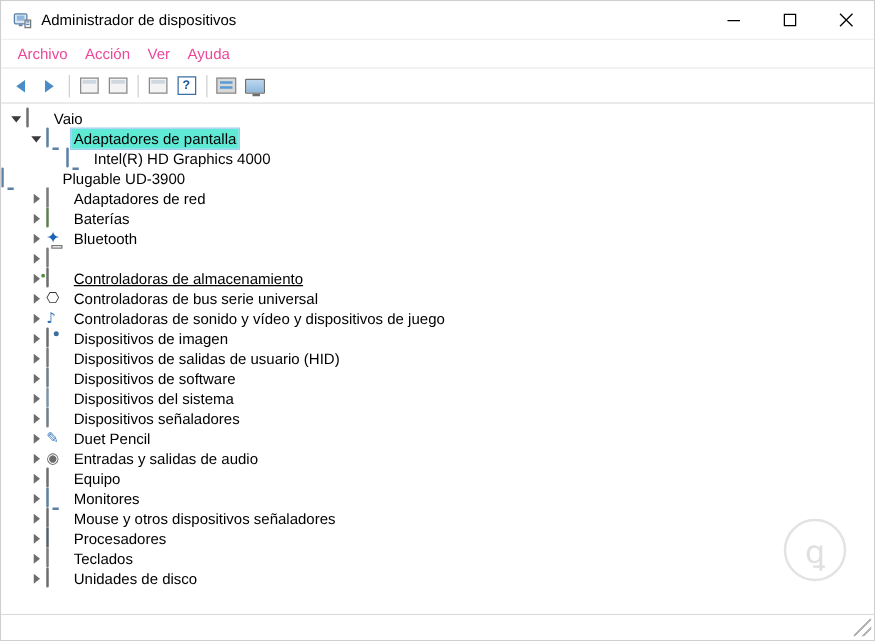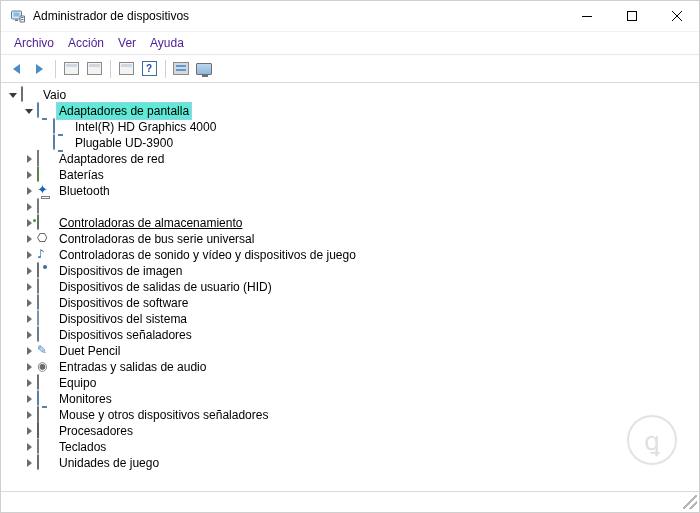--- a/index.html
+++ b/index.html
@@ -66,21 +66,21 @@
     display: flex;
     align-items: center;
     padding-left: 6px;
     border-bottom: 1px solid #e8e8e8;
     background: #ffffff;
     flex: 0 0 auto;
   }
   .menu-item {
     padding: 10px 7px;
     font-size: 12px;
-    color: #4c1d95;
+    color: #ec4899;
     line-height: 16px;
   }
 
   
   .toolbar {
     height: 27px;
     display: flex;
     align-items: center;
     padding-left: 4px;
     border-bottom: 1px solid #d9d9d9;
@@ -536,21 +536,21 @@
         </span>
       <span class="node-icon"><span class="ic-display"></span></span>
       <span class="node-label">Adaptadores de pantalla</span>
     </div>
 
     <div class="row" style="padding-left:52px;align-items:flex-end;">
       <span class="node-icon"><span class="ic-display"></span></span>
       <span class="node-label">Intel(R) HD Graphics 4000</span>
     </div>
 
-    <div class="row" style="padding-left:52px;">
+    <div class="row" style="gap:27px;">
       <span class="node-icon"><span class="ic-display"></span></span>
       <span class="node-label">Plugable UD-3900</span>
     </div>
 
     <div class="row" style="padding-left:20px;">
       <span class="twisty collapsed">
           <i></i>
         </span>
       <span class="node-icon"><span class="ic-card"></span></span>
       <span class="node-label">Adaptadores de red</span>
@@ -697,21 +697,21 @@
         </span>
       <span class="node-icon"><span class="ic-keyboard"></span></span>
       <span class="node-label">Teclados</span>
     </div>
 
     <div class="row" style="padding-left:20px;">
       <span class="twisty collapsed">
           <i></i>
         </span>
       <span class="node-icon"><span class="ic-disk"></span></span>
-      <span class="node-label">Unidades de juego</span>
+      <span class="node-label">Unidades de disco</span>
     </div>
 
     <div class="watermark">ꝗ</div>
   </div>
 
   <div class="statusbar">
     <span class="status-text"></span>
     <span class="grip"></span>
   </div>
 

